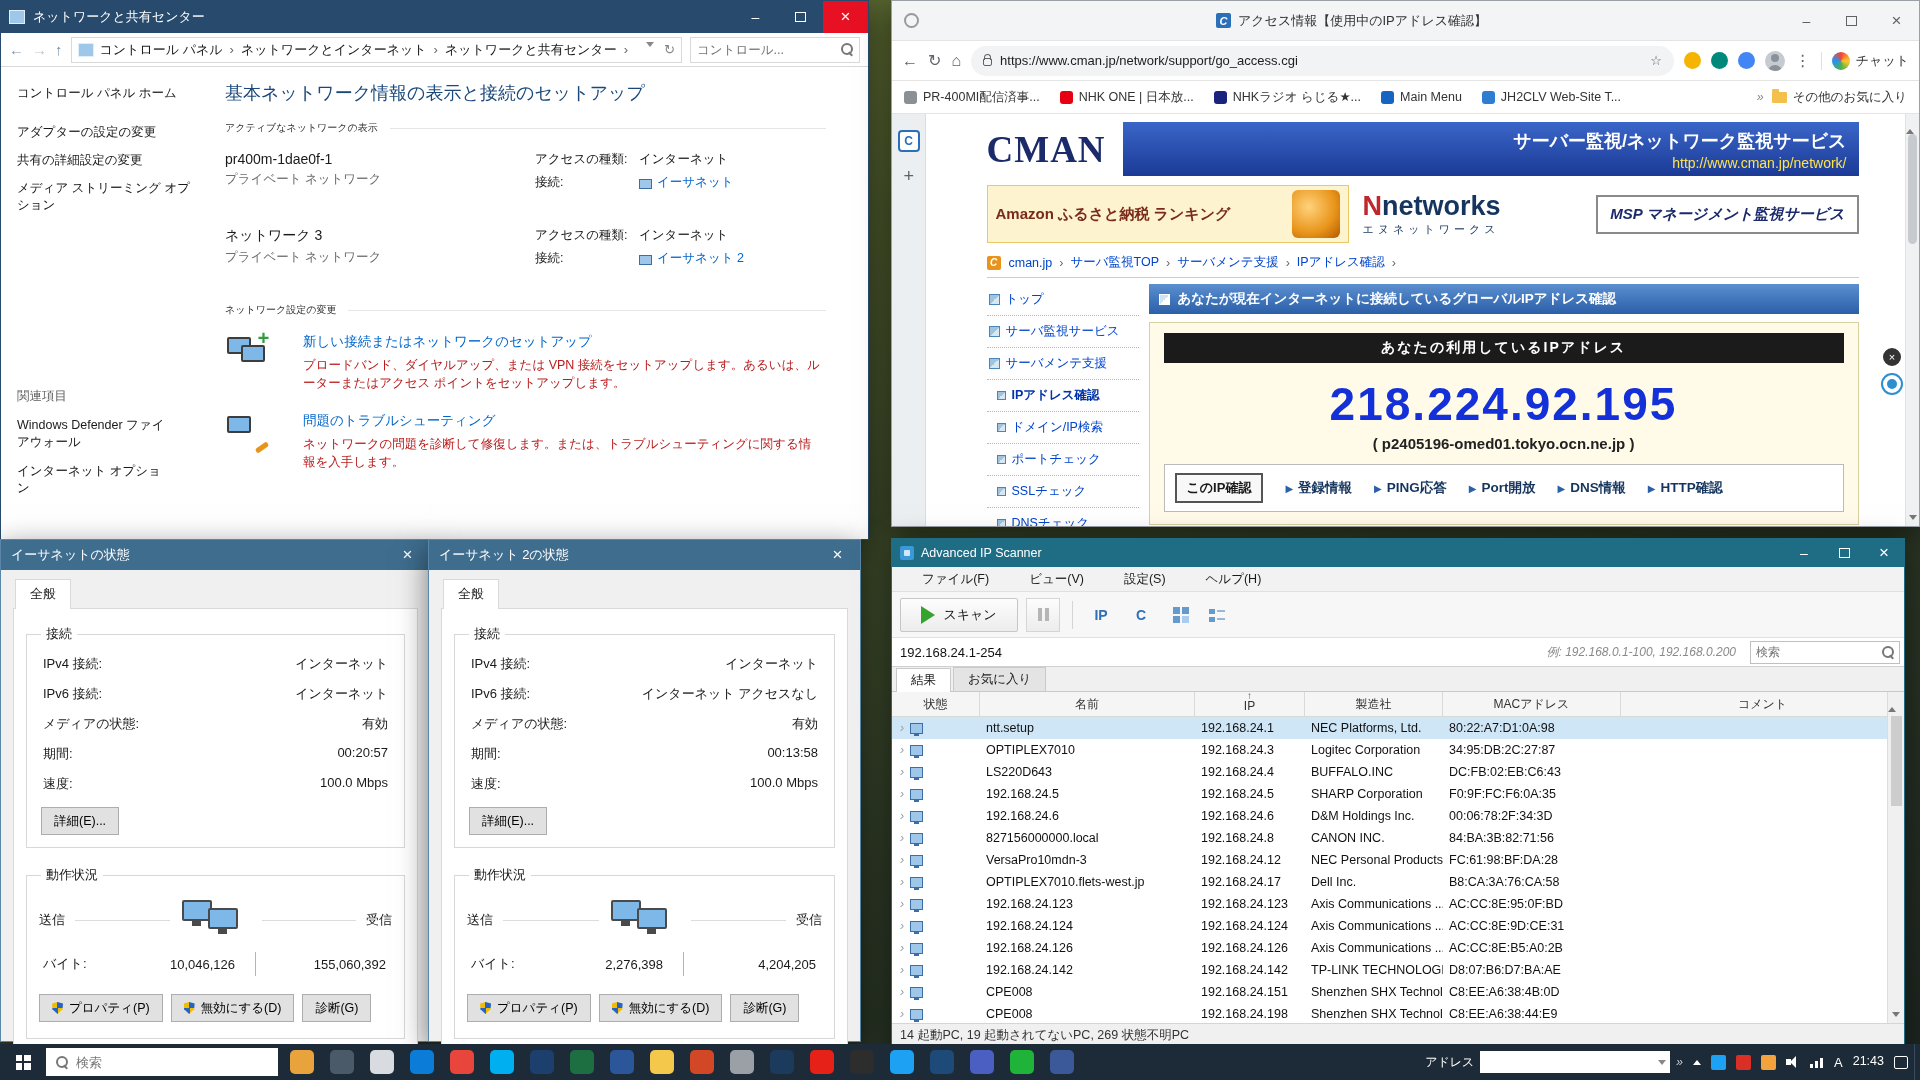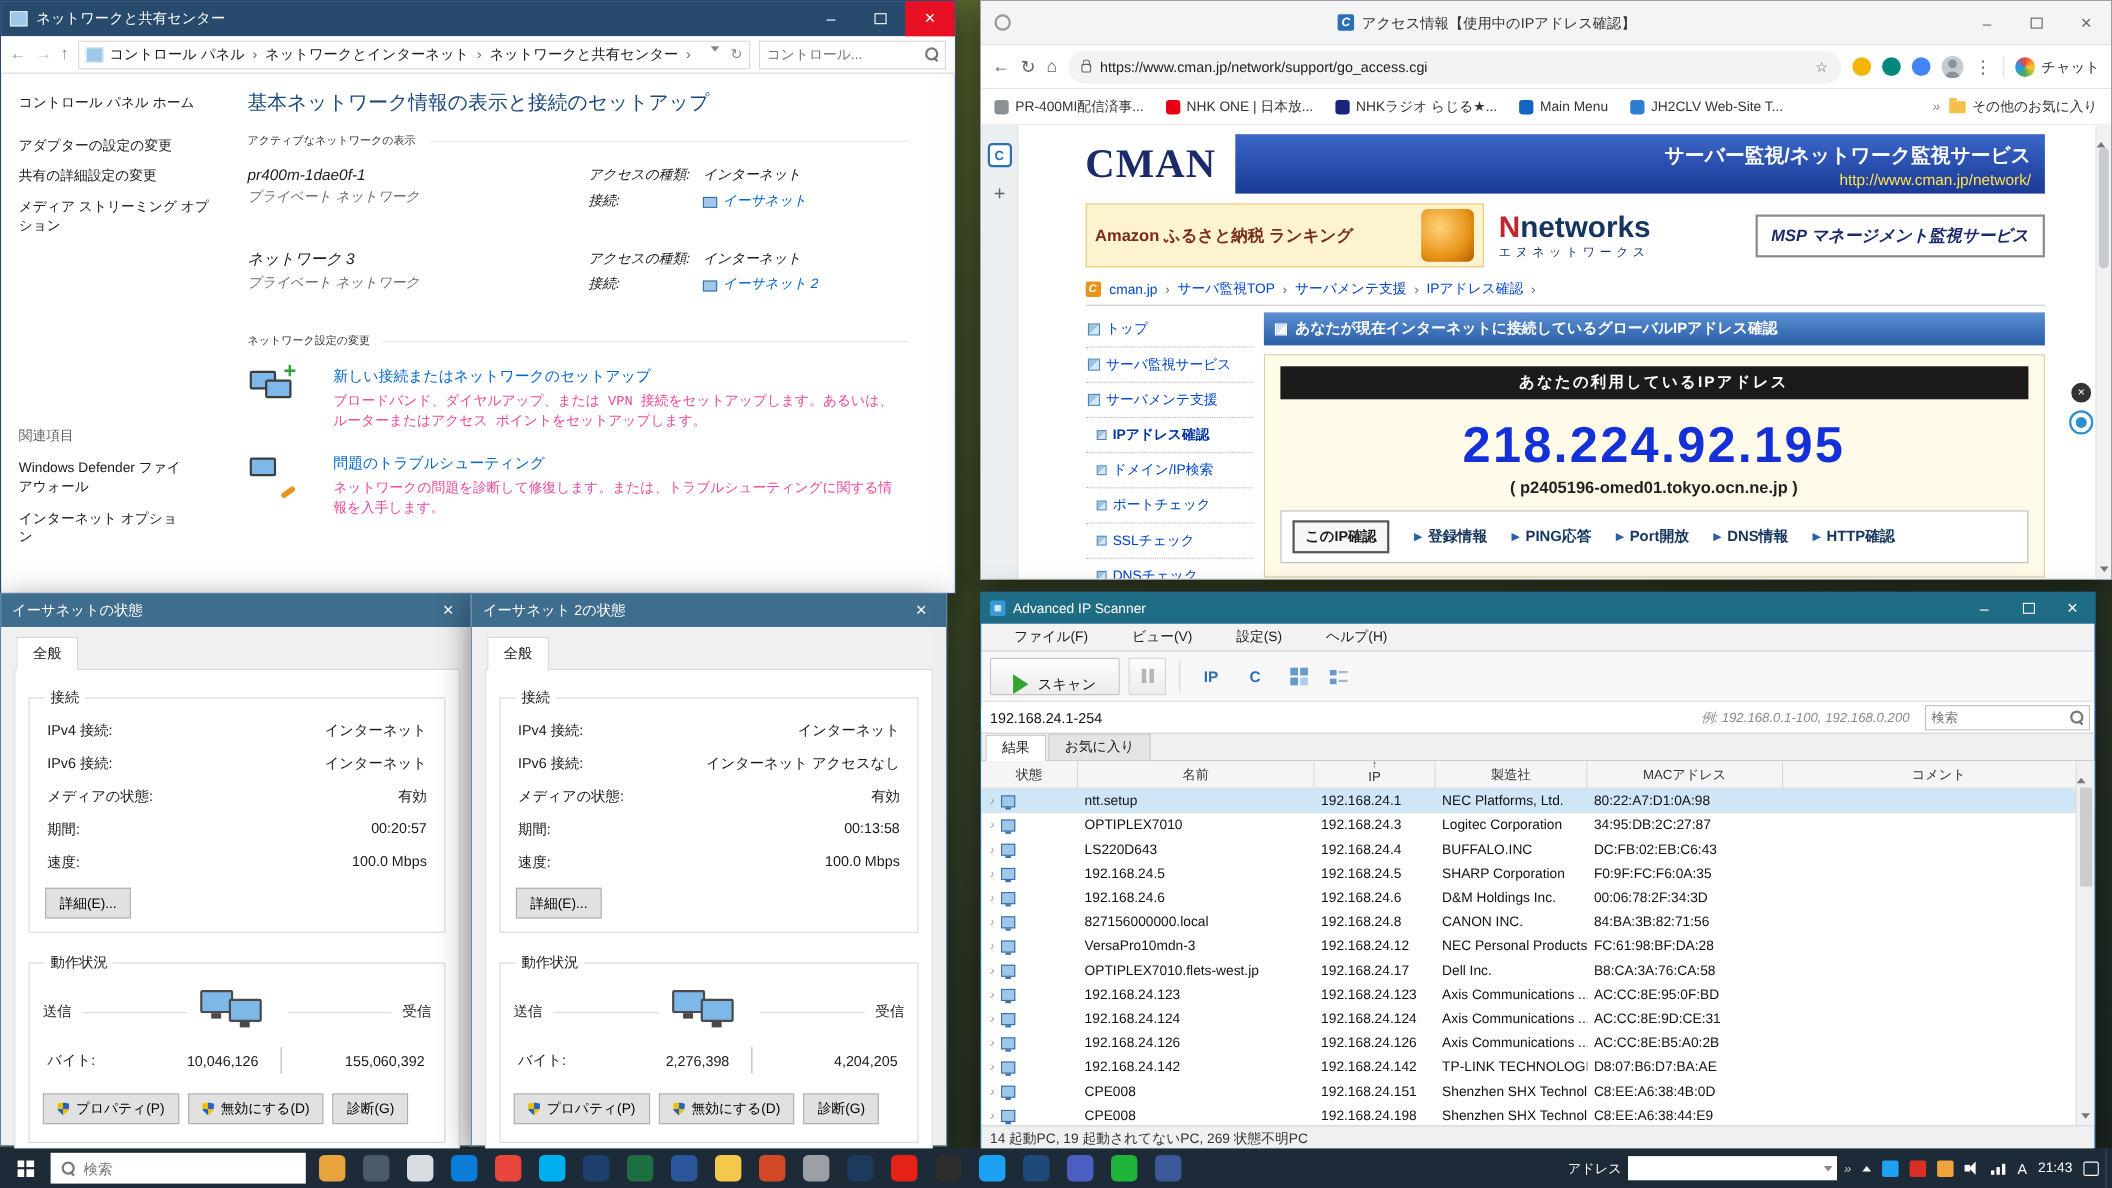--- a/index.html
+++ b/index.html
@@ -48,37 +48,37 @@
   .nc-body { display:flex; height:calc(100% - 66px); }
   .nc-side { width:208px; padding:18px 8px 30px 16px; display:flex; flex-direction:column; font-size:12.5px; }
   .nc-home { margin-bottom:22px; cursor:pointer; }
   .nc-link { margin-bottom:11px; cursor:pointer; color:#1a1a1a; }
   .nc-rel-h { margin-top:auto; color:#5f5f5f; margin-bottom:12px; }
   .nc-rel { margin-bottom:12px; width:150px; cursor:pointer; }
   .nc-main { flex:1; padding:14px 42px 0 16px; }
   .nc-head { color:#19487a; font-size:18px; font-weight:400; margin-bottom:16px; }
   .sec-label { font-size:10px; color:#333; display:flex; align-items:center; margin-bottom:16px; }
   .sec-label::after { content:""; flex:1; border-top:1px solid #e6e6e6; margin-left:12px; }
-  .net-entry { display:flex; margin-bottom:30px;font-style:italic; }
+  .net-entry { display:flex; margin-bottom:30px; }
   .net-left { width:310px; }
   .net-name { font-size:14px; margin-bottom:4px; }
   .net-kind { color:#6d6d6d; font-size:12.5px; }
   .net-right { flex:1; font-size:12.5px; }
   .net-row { display:flex; margin-bottom:6px; align-items:center;}
   .net-row .lbl { width:104px; }
   .blue-link { color:#0066cc; cursor:pointer; }
   .mini-net{width:13px;height:10px;background:#9ec7ea;border:1px solid #3a6ea5;display:inline-block;margin-right:5px;position:relative;top:1px;}
   .task { display:flex; gap:32px; margin-bottom:20px; }
   .task-ic { width:46px; height:38px; position:relative; flex:none; }
   .tmon{position:absolute;width:24px;height:17px;border:2px solid #3d3d3d;background:#7db8e8;border-radius:2px;}
   .tmon.a{left:2px;top:4px;} .tmon.b{left:16px;top:12px;}
   .plusmark::before{content:"+";position:absolute;right:2px;top:-6px;color:#2e9e3e;font-size:20px;font-weight:bold;}
   .wrench{position:absolute;right:2px;bottom:0;width:14px;height:5px;background:#e8941a;transform:rotate(-35deg);border-radius:2px;}
   .task-link { font-size:13.5px; margin-bottom:5px; }
-  .task-desc { font-size:12.5px; color:#ec4899; max-width:520px; line-height:1.45;font-family:Liberation Mono, monospace; }
+  .task-desc { font-size:12.5px; color:#b91c1c; max-width:520px; line-height:1.45; }
 
   
   .browser { left:891px; top:0; width:1029px; height:527px; background:#fff; border:1px solid #9aa0a6; display:flex; flex-direction:column;}
   .br-tb { height:40px; background:#f3f4f6; display:flex; align-items:center; border-bottom:1px solid #e4e4e4;}
   .br-circle{width:15px;height:15px;border:2px solid #9a9a9a;border-radius:50%;margin-left:12px;flex:none;}
   .br-titlewrap{flex:1;display:flex;align-items:center;justify-content:center;gap:7px;color:#333;font-size:13px;}
   .fav-c{width:15px;height:15px;background:#2b6fb8;color:#fff;font-size:11px;font-weight:bold;display:flex;align-items:center;justify-content:center;border-radius:2px;flex:none;}
   .browser .wb{color:#5f6368;}
   .br-nav{height:40px;display:flex;align-items:center;padding:0 10px;gap:10px;border-bottom:1px solid #e4e4e4;background:#fff;}
   .nav-ic{color:#5f6368;font-size:16px;cursor:pointer;}
@@ -181,21 +181,21 @@
   
   .scanner{left:891px;top:538px;width:1014px;height:510px;border:1px solid #1f6c85;display:flex;flex-direction:column;}
   .sc-tb{height:28px;background:#1f6c85;color:#fff;display:flex;align-items:center;}
   .sc-ic{width:14px;height:14px;margin-left:8px;background:#3a9ad9;border-radius:2px;position:relative;flex:none;}
   .sc-ic::after{content:"";position:absolute;inset:4px;background:#cfe8f8;border-radius:1px;}
   .sc-tb .tb-title{margin-left:7px;font-size:12.5px;flex:1;}
   .sc-tb .wb{width:40px;color:#fff;}
   .sc-menu{height:25px;background:#f2f2f2;border-bottom:1px solid #e0e0e0;display:flex;align-items:center;font-size:12.5px;}
   .sc-menu span{padding:0 10px;cursor:pointer;}
   .sc-tools{height:46px;background:#f7f7f7;border-bottom:1px solid #e0e0e0;display:flex;align-items:center;gap:8px;padding:0 8px;}
-  .scan-btn{height:34px;width:118px;background:linear-gradient(#fdfdfd,#ececec);border:1px solid #c6c6c6;border-radius:2px;display:flex;align-items:flex-end;justify-content:center;gap:8px;font-size:13px;cursor:pointer;}
+  .scan-btn{height:34px;width:118px;background:linear-gradient(#fdfdfd,#ececec);border:1px solid #c6c6c6;border-radius:2px;display:flex;align-items:center;justify-content:center;gap:8px;font-size:13px;cursor:pointer;}
   .play{width:0;height:0;border-top:9px solid transparent;border-bottom:9px solid transparent;border-left:14px solid #35a32e;}
   .pause-btn{height:34px;width:34px;background:linear-gradient(#fdfdfd,#ececec);border:1px solid #d5d5d5;display:flex;align-items:center;justify-content:center;gap:3px;cursor:pointer;}
   .pause-btn i{width:4px;height:13px;background:#b5b5b5;}
   .vsep{width:1px;height:28px;background:#d5d5d5;margin:0 4px;}
   .txtbtn{font-size:14px;font-weight:bold;color:#2f6fb8;width:32px;height:34px;display:flex;align-items:center;justify-content:center;cursor:pointer;}
   .tool-grid{width:16px;height:16px;position:relative;margin:0 8px;cursor:pointer;}
   .tool-grid::before{content:"";position:absolute;width:7px;height:7px;background:#6699cc;box-shadow:9px 0 #6699cc,0 9px #6699cc,9px 9px #aaccee;}
   .tool-list{width:16px;height:16px;position:relative;margin:0 4px;cursor:pointer;}
   .tool-list::before{content:"";position:absolute;left:0;top:2px;width:6px;height:5px;background:#6699cc;box-shadow:0 8px #6699cc;}
   .tool-list::after{content:"";position:absolute;left:8px;top:3px;width:8px;height:2px;background:#9ab8d4;box-shadow:0 8px #9ab8d4;}

